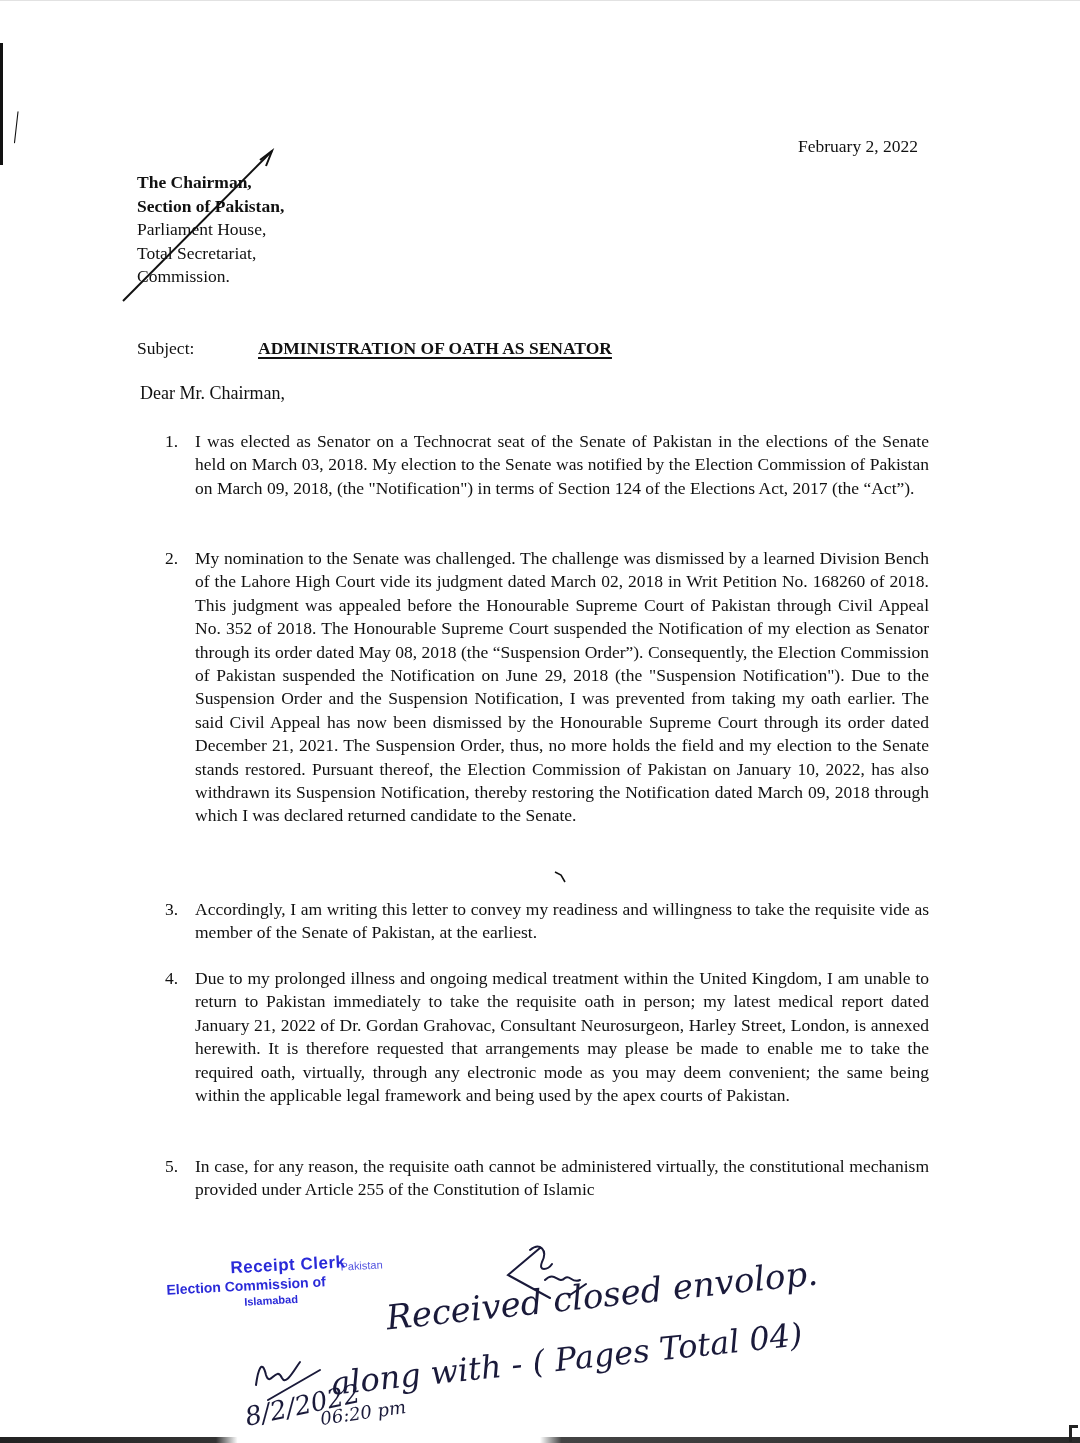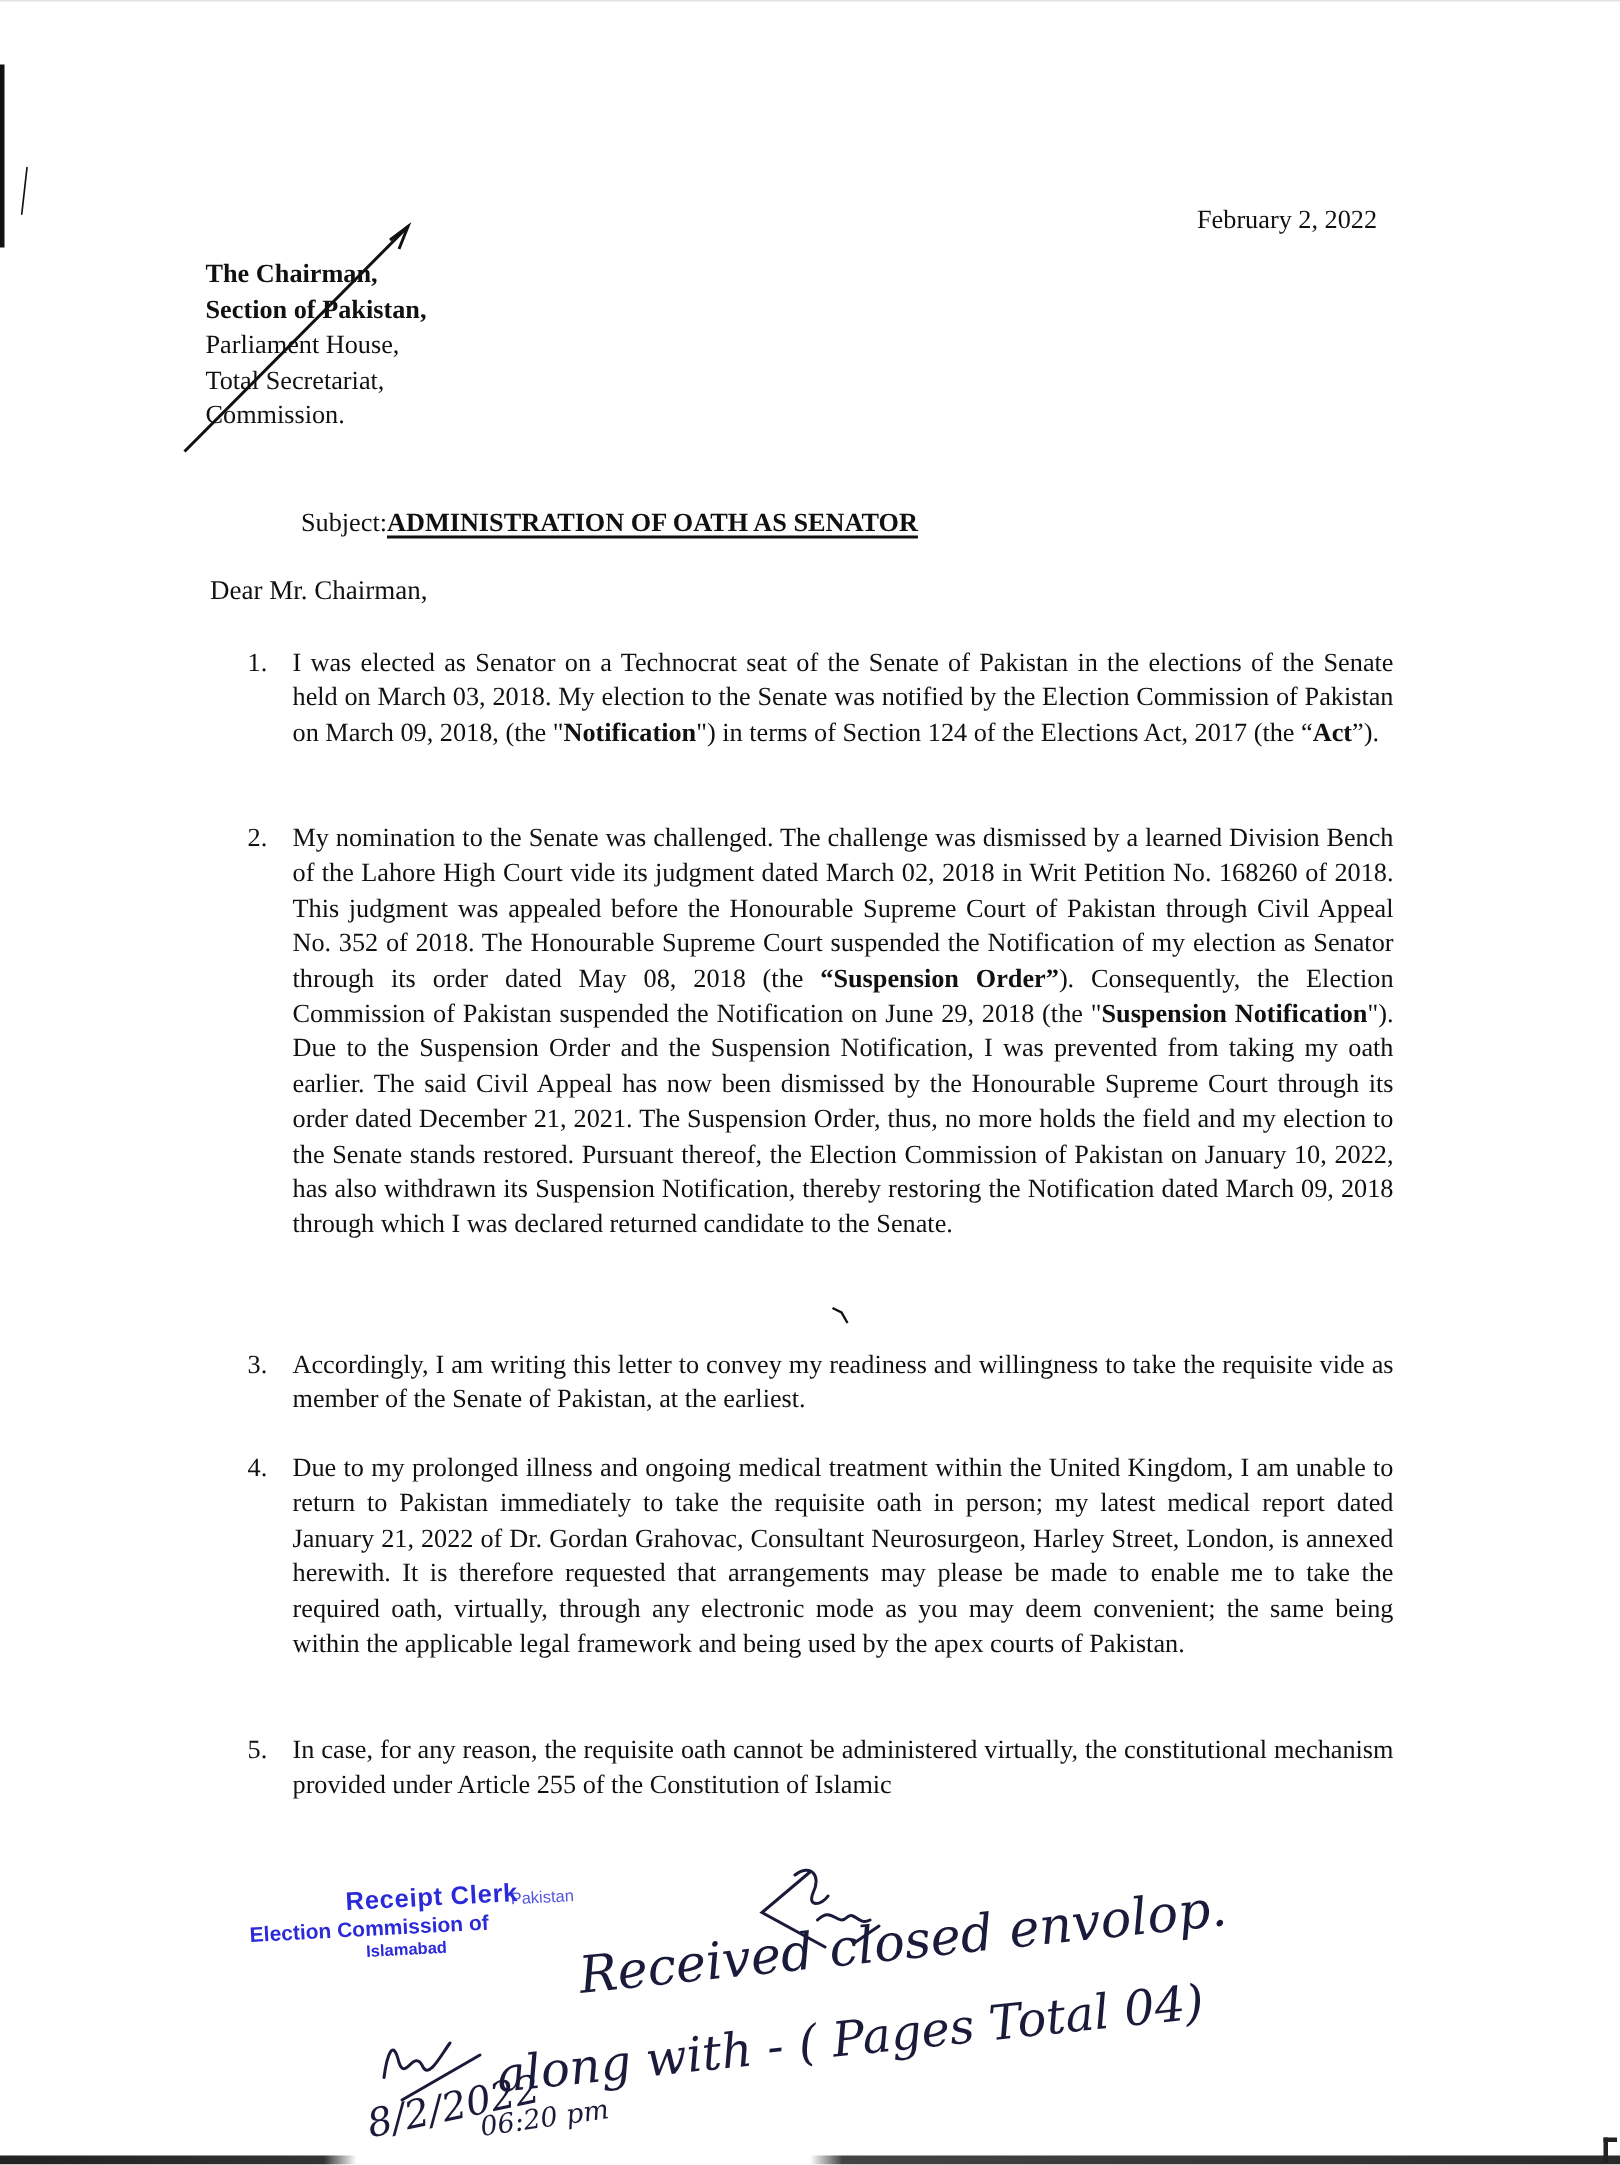--- a/index.html
+++ b/index.html
@@ -16,29 +16,29 @@
     .corner-mark { position: absolute; right: 2px; top: 1425px; width: 6px; height: 14px;
       border-left: 3px solid #222; border-top: 3px solid #222; }
 
     .date { position: absolute; left: 798px; top: 136px; font-size: 17.5px; }
 
     .addr { position: absolute; left: 137px; top: 171px; font-size: 17.5px; line-height: 23.5px; }
     .addr .b { font-weight: bold; }
     .strike { position: absolute; left: 120px; top: 148px; width: 160px; height: 155px; pointer-events: none; }
 
     .subject { position: absolute; left: 137px; top: 338px; font-size: 17.5px; }
-    .subject .lbl { display: inline-block; width: 121px; text-align: right; }
+    .subject .lbl { display: inline-block; width: 121px; }
     .subject .val { font-weight: bold; text-decoration: underline; text-decoration-thickness: 1.5px; text-underline-offset: 3px; }
 
     .salutation { position: absolute; left: 140px; top: 383px; font-size: 18px; }
 
     .para { position: absolute; left: 165px; width: 764px; font-size: 17.5px; line-height: 23.4px; text-align: justify; }
     .para .num { position: absolute; left: 0; top: 0; width: 28px; }
     .para .body { margin-left: 30px; }
-    .para b { font-weight: bold; }
+    .para b { font-weight: normal; }
     #p1 { top: 430px; }
     #p2 { top: 547px; }
     #p3 { top: 898px; }
     #p4 { top: 967px; }
     #p5 { top: 1155px; }
 
     .tick { position: absolute; left: 553px; top: 870px; width: 14px; height: 14px; }
 
     .stamp { position: absolute; left: 160px; top: 1262px; color: #2a2ad8; font-family: "Liberation Sans", sans-serif;
       transform: rotate(-3deg); }

